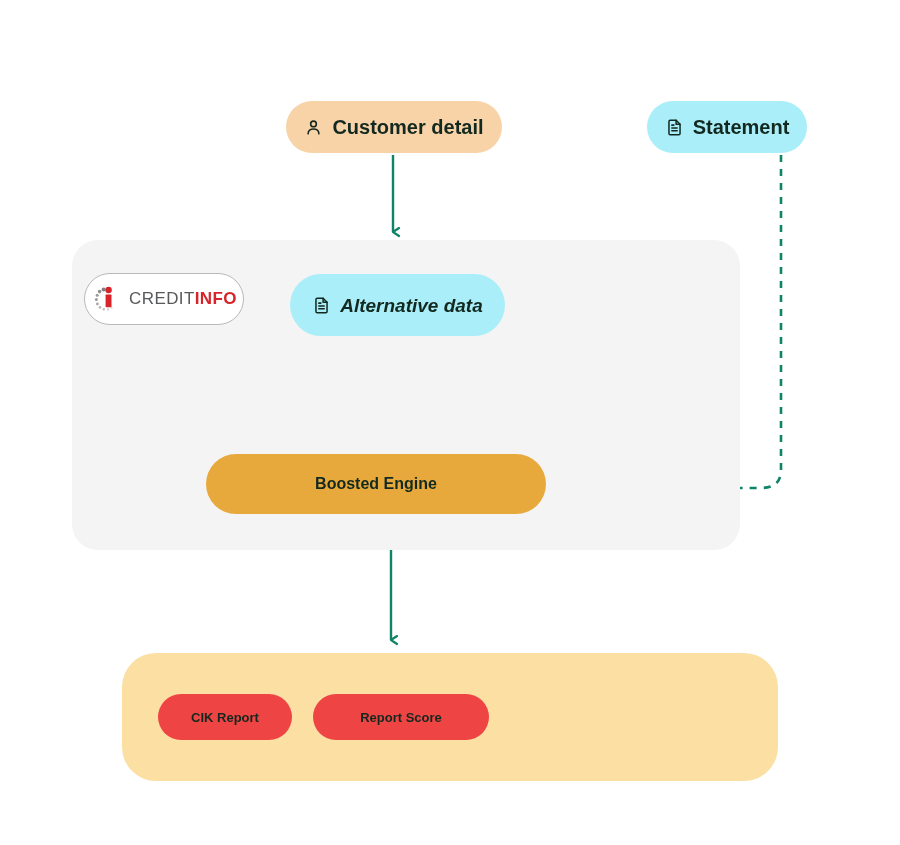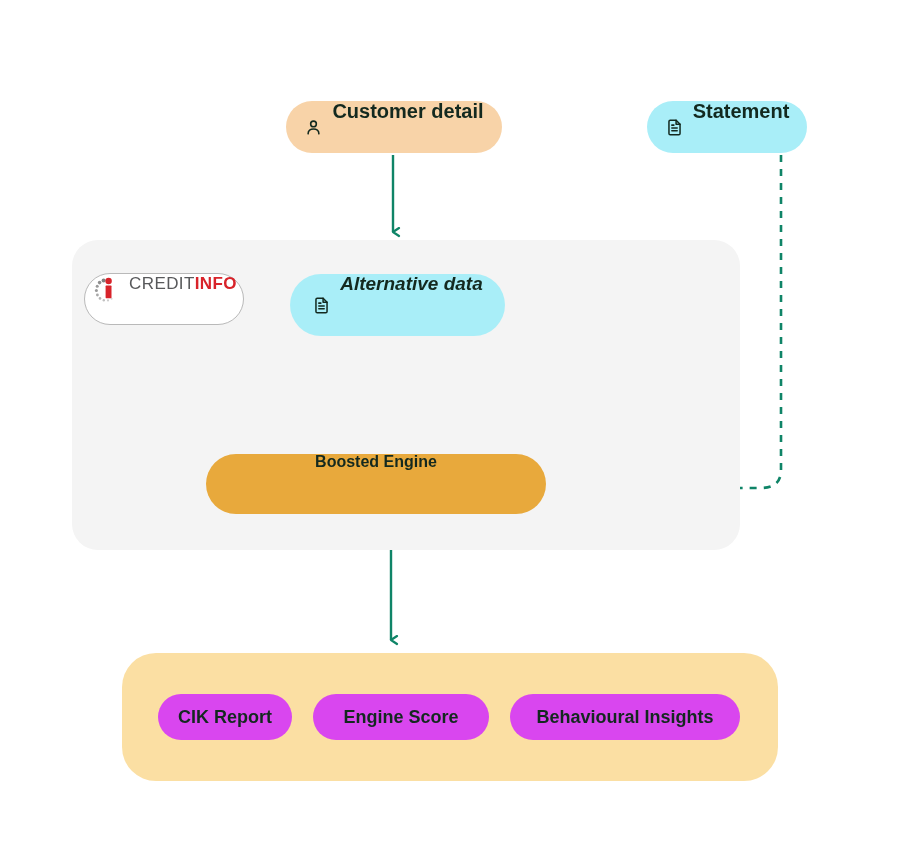--- a/index.html
+++ b/index.html
@@ -47,20 +47,21 @@
     width: 656px;
     height: 128px;
     background: #fbdfa3;
     border-radius: 34px;
   }
 
   
   .node {
     position: absolute;
     display: flex;
+    align-items: center;
     justify-content: center;
     gap: 9px;
     box-sizing: border-box;
     border-radius: 999px;
     color: #13291f;
     font-weight: bold;
     white-space: nowrap;
   }
   .node .label { line-height: 1; }
   .node .ico {
@@ -134,27 +135,27 @@
     font-weight: normal;
   }
   .ci-credit { color: #58595b; }
   .ci-info { color: #d8232a; font-weight: bold; }
 
   
   .out-pill {
     position: absolute;
     top: 694px;
     height: 46px;
-    background: #d946ef;
+    background: #ef4444;
     border-radius: 999px;
     display: flex;
     align-items: center;
     justify-content: center;
     color: #13291f;
-    font-size: 18px;
+    font-size: 13px;
     font-weight: bold;
     white-space: nowrap;
     box-sizing: border-box;
     text-align: center;
   }
   #out-0 { left: 158px; width: 134px; }
   #out-1 { left: 313px; width: 176px; }
   #out-2 { left: 510px; width: 230px; }
 </style>
 </head>
@@ -246,19 +247,16 @@
   <div class="node" id="node-boosted-engine">
     <span class="label">Boosted Engine</span>
   </div>
 
   <div class="panel" id="outputs-panel"></div>
 
   <div class="out-pill" id="out-0">
     <span>CIK Report</span>
   </div>
   <div class="out-pill" id="out-1">
-    <span>Engine Score</span>
-  </div>
-  <div class="out-pill" id="out-2">
-    <span>Behavioural Insights</span>
+    <span>Report Score</span>
   </div>
 
 </div>
 
 </body></html>

